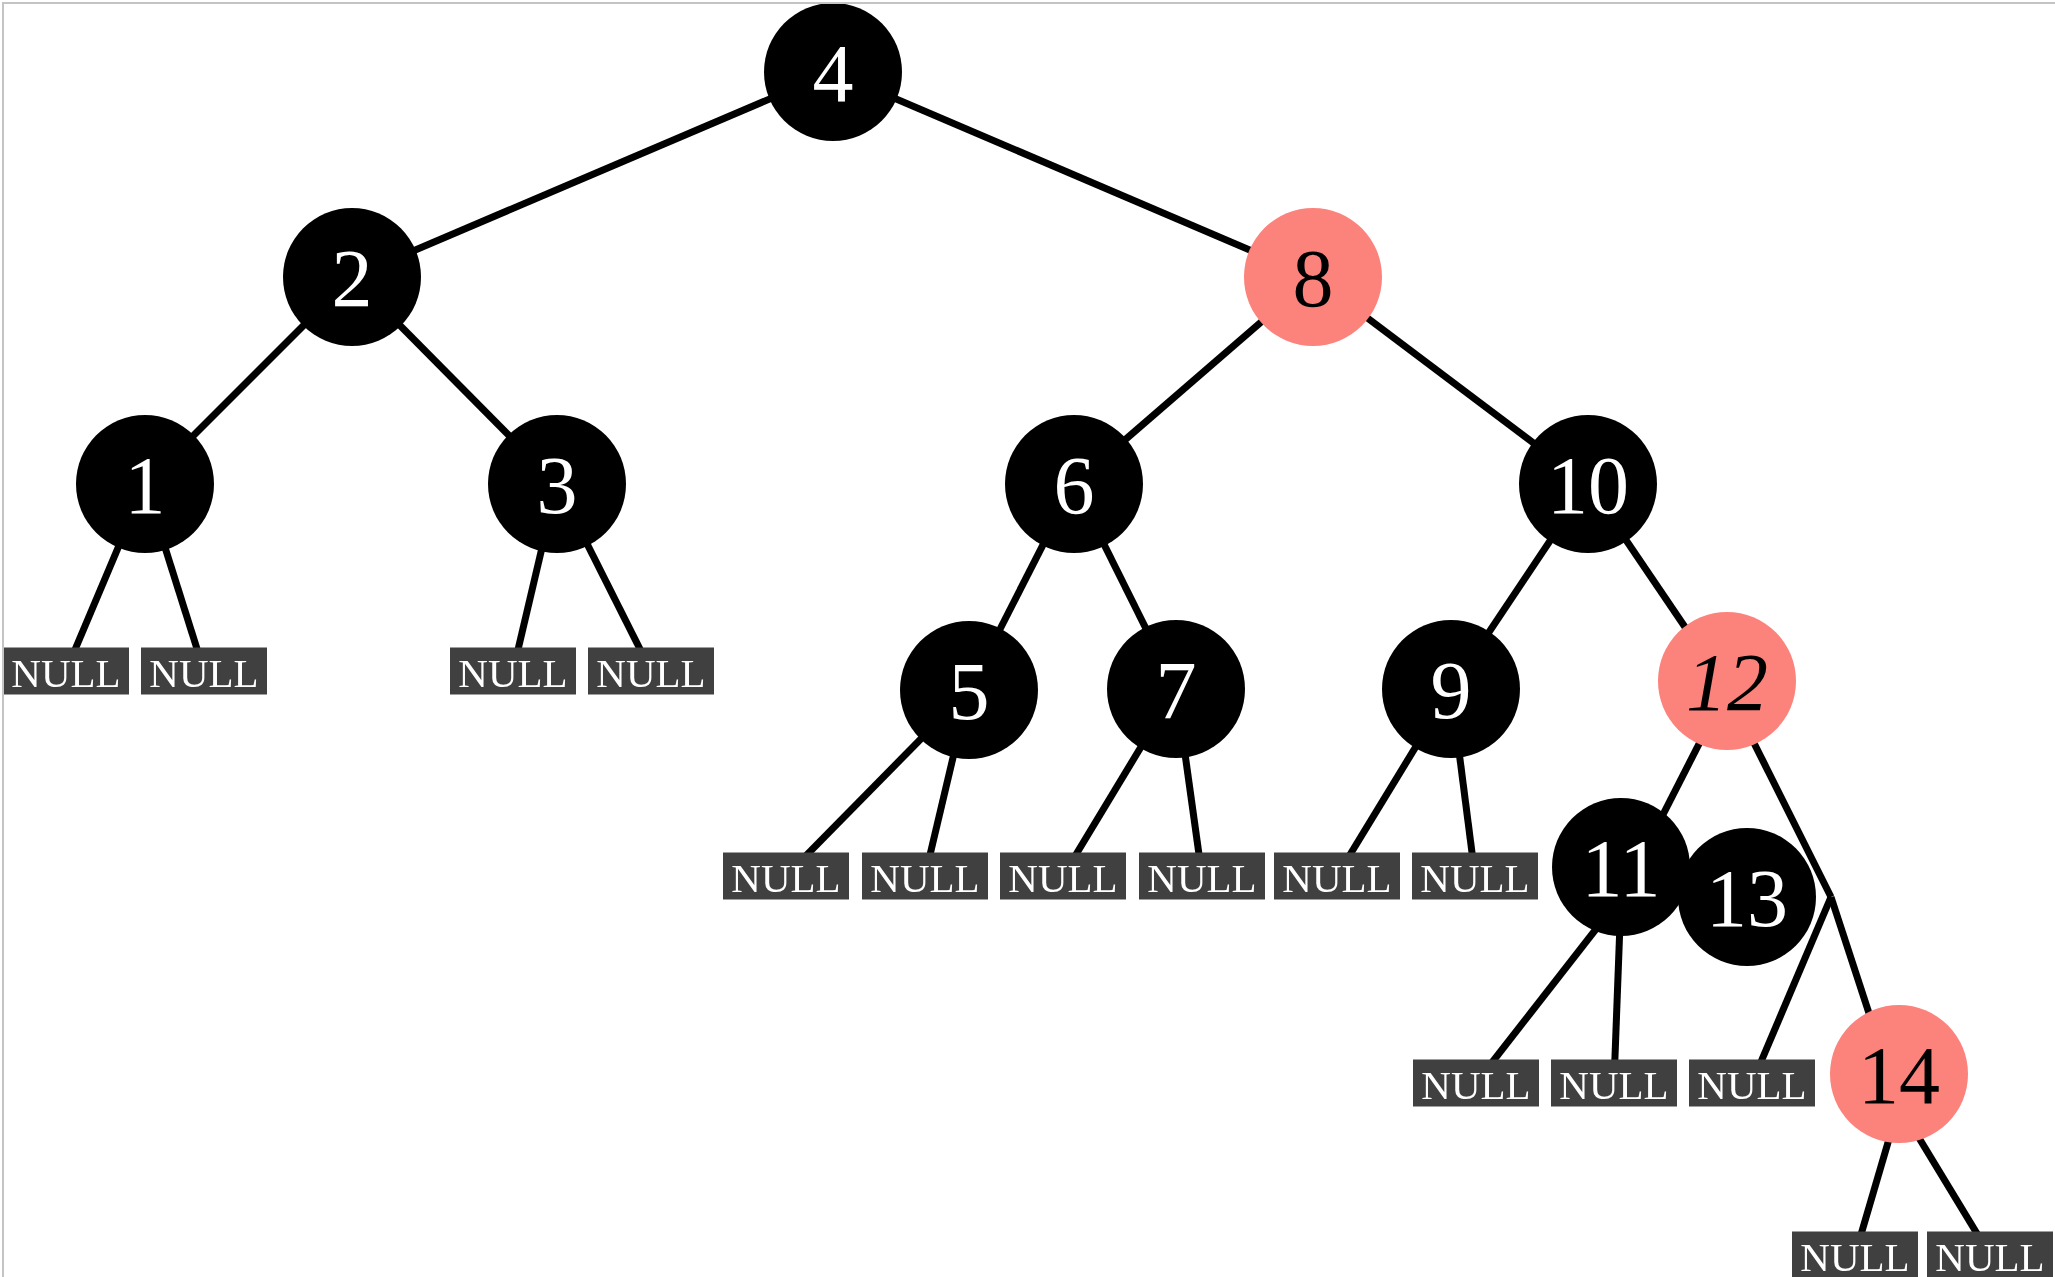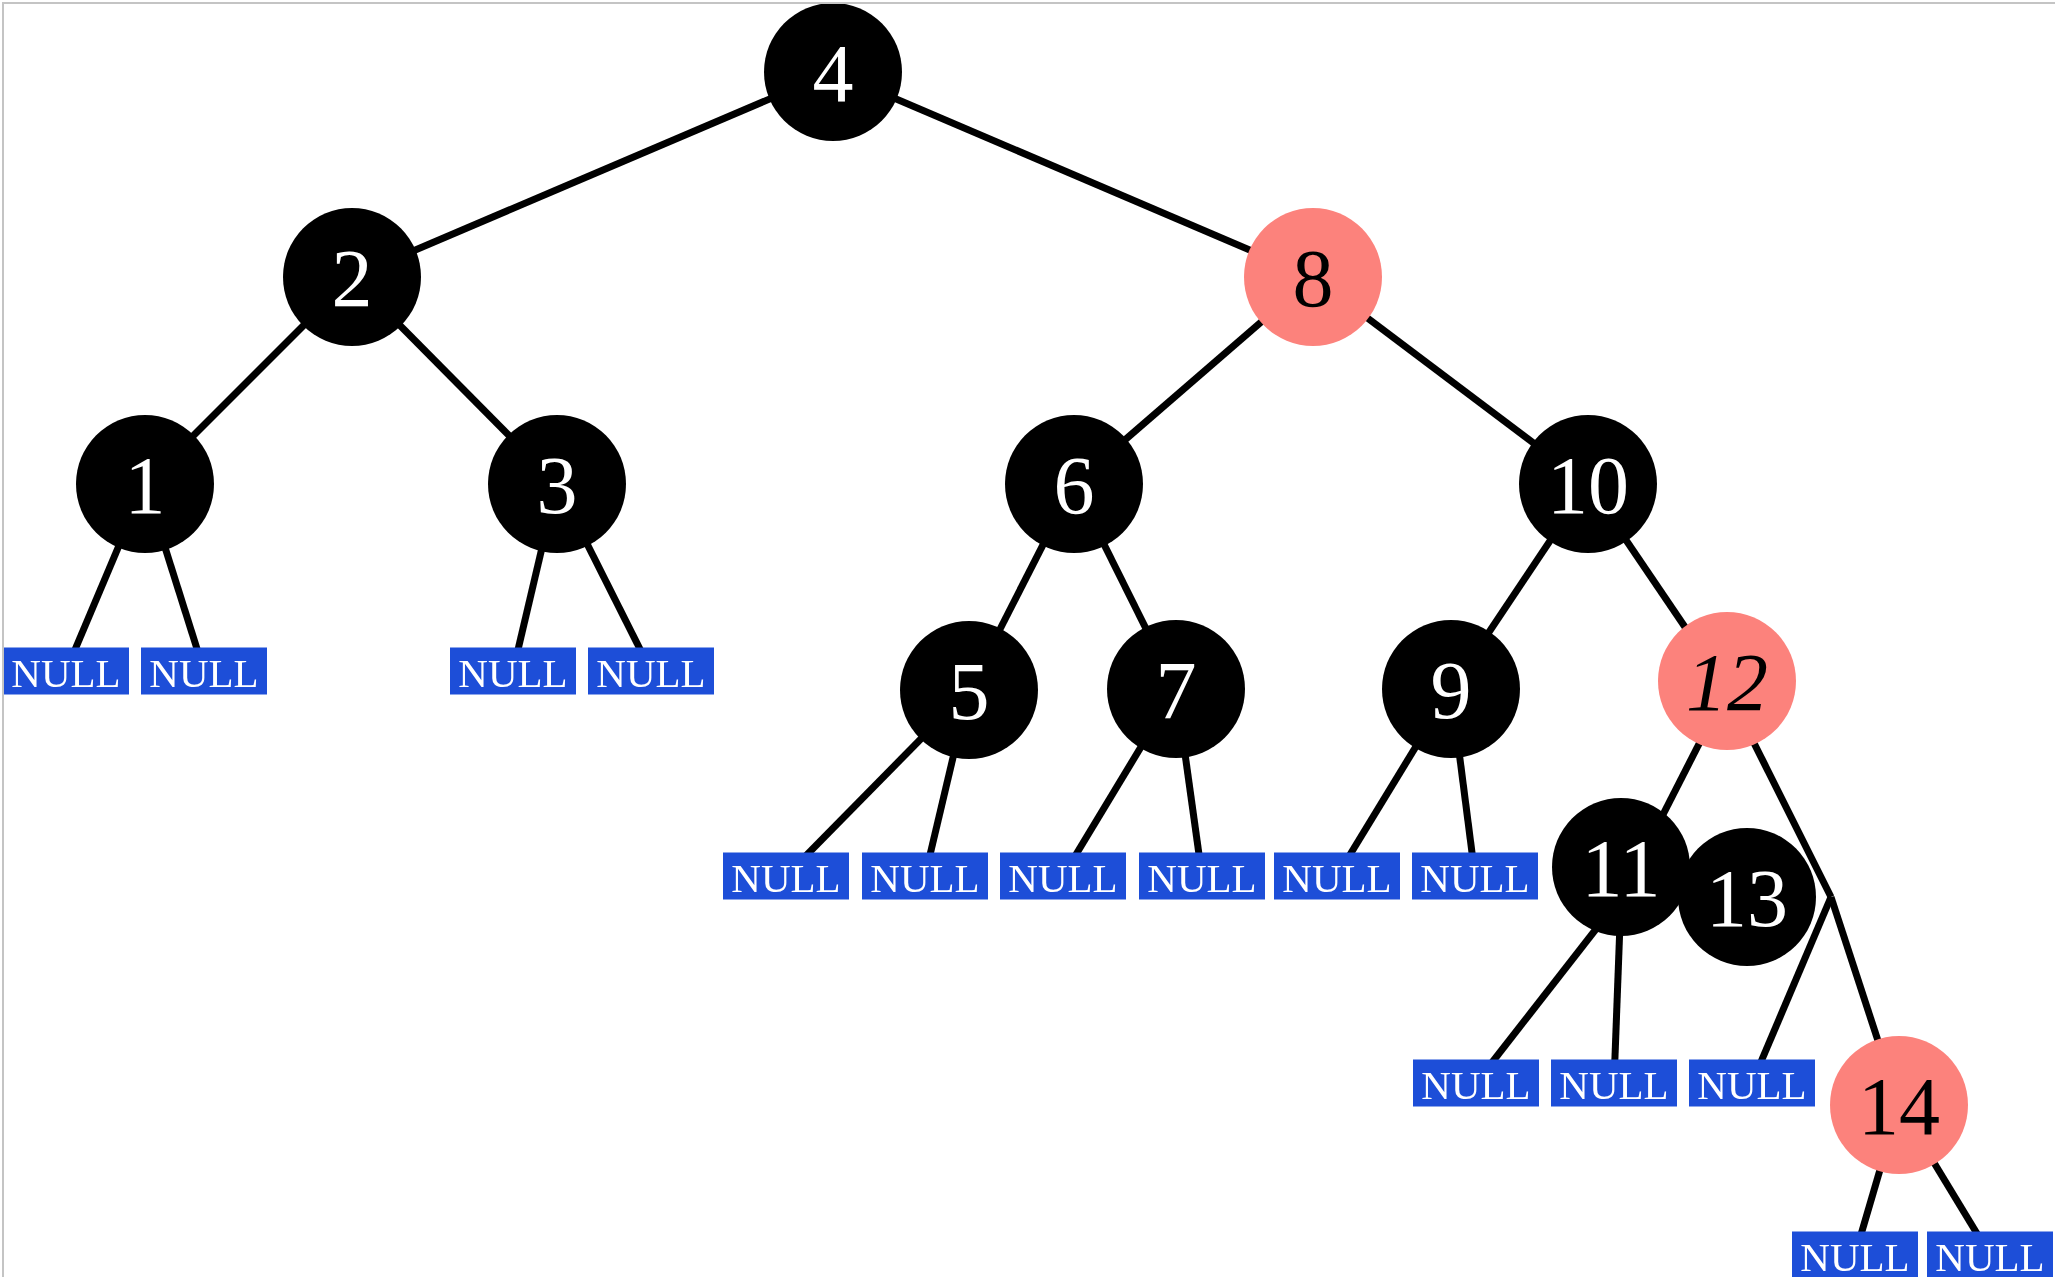--- a/index.html
+++ b/index.html
@@ -51,21 +51,21 @@
     color: #ffffff;
   }
   .tree-node.red {
     background: #fc827c;
     color: #000000;
   }
   .null-box {
     position: absolute;
     width: 126px;
     height: 47px;
-    background: #1d4ed8;
+    background: #404040;
     color: #ffffff;
     display: flex;
     align-items: center;
     justify-content: center;
     font-size: 41px;
     line-height: 1;
     transform: translate(-50%, -50%);
     box-sizing: border-box;
     padding-top: 3px;
   }
@@ -111,21 +111,21 @@
       <div class="tree-node black" style="left: 145px; top: 484px;">1</div>
       <div class="tree-node black" style="left: 557px; top: 484px;">3</div>
       <div class="tree-node black" style="left: 1074px; top: 484px;">6</div>
       <div class="tree-node black" style="left: 1588px; top: 484px;">10</div>
       <div class="tree-node black" style="left: 969px; top: 690px;">5</div>
       <div class="tree-node black" style="left: 1176px; top: 689px;">7</div>
       <div class="tree-node black" style="left: 1451px; top: 689px;">9</div>
       <div class="tree-node red" style="left: 1727px; top: 681px; font-style: italic;">12</div>
       <div class="tree-node black" style="left: 1621px; top: 867px;">11</div>
       <div class="tree-node black" style="left: 1747px; top: 897px;">13</div>
-      <div class="tree-node red" style="left: 1899px; top: 1105px; text-align: center;">14</div>
+      <div class="tree-node red" style="left: 1899px; top: 1074px; text-align: center;">14</div>
       <div class="null-box" style="left: 66px; top: 671px;">NULL</div>
       <div class="null-box" style="left: 204px; top: 671px;">NULL</div>
       <div class="null-box" style="left: 513px; top: 671px;">NULL</div>
       <div class="null-box" style="left: 651px; top: 671px;">NULL</div>
       <div class="null-box" style="left: 786px; top: 876px;">NULL</div>
       <div class="null-box" style="left: 925px; top: 876px;">NULL</div>
       <div class="null-box" style="left: 1063px; top: 876px;">NULL</div>
       <div class="null-box" style="left: 1202px; top: 876px;">NULL</div>
       <div class="null-box" style="left: 1337px; top: 876px;">NULL</div>
       <div class="null-box" style="left: 1475px; top: 876px;">NULL</div>

